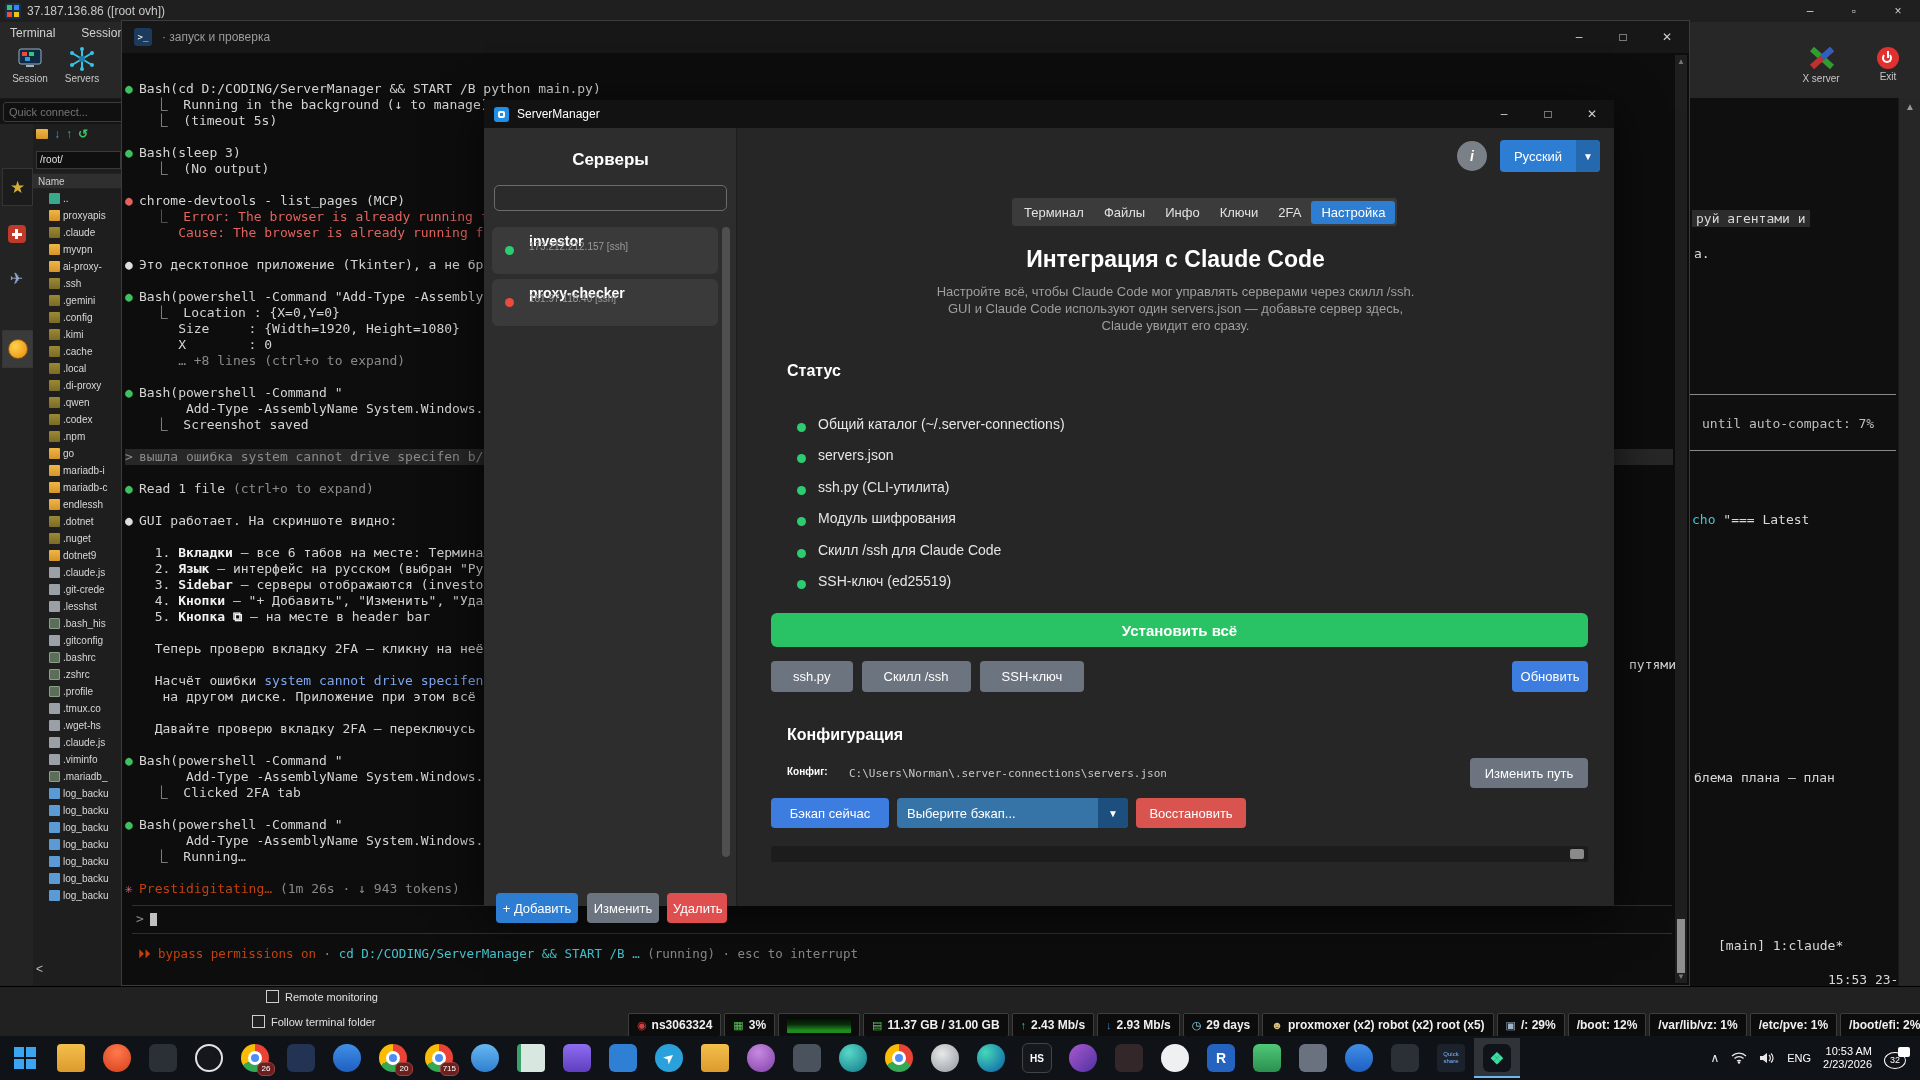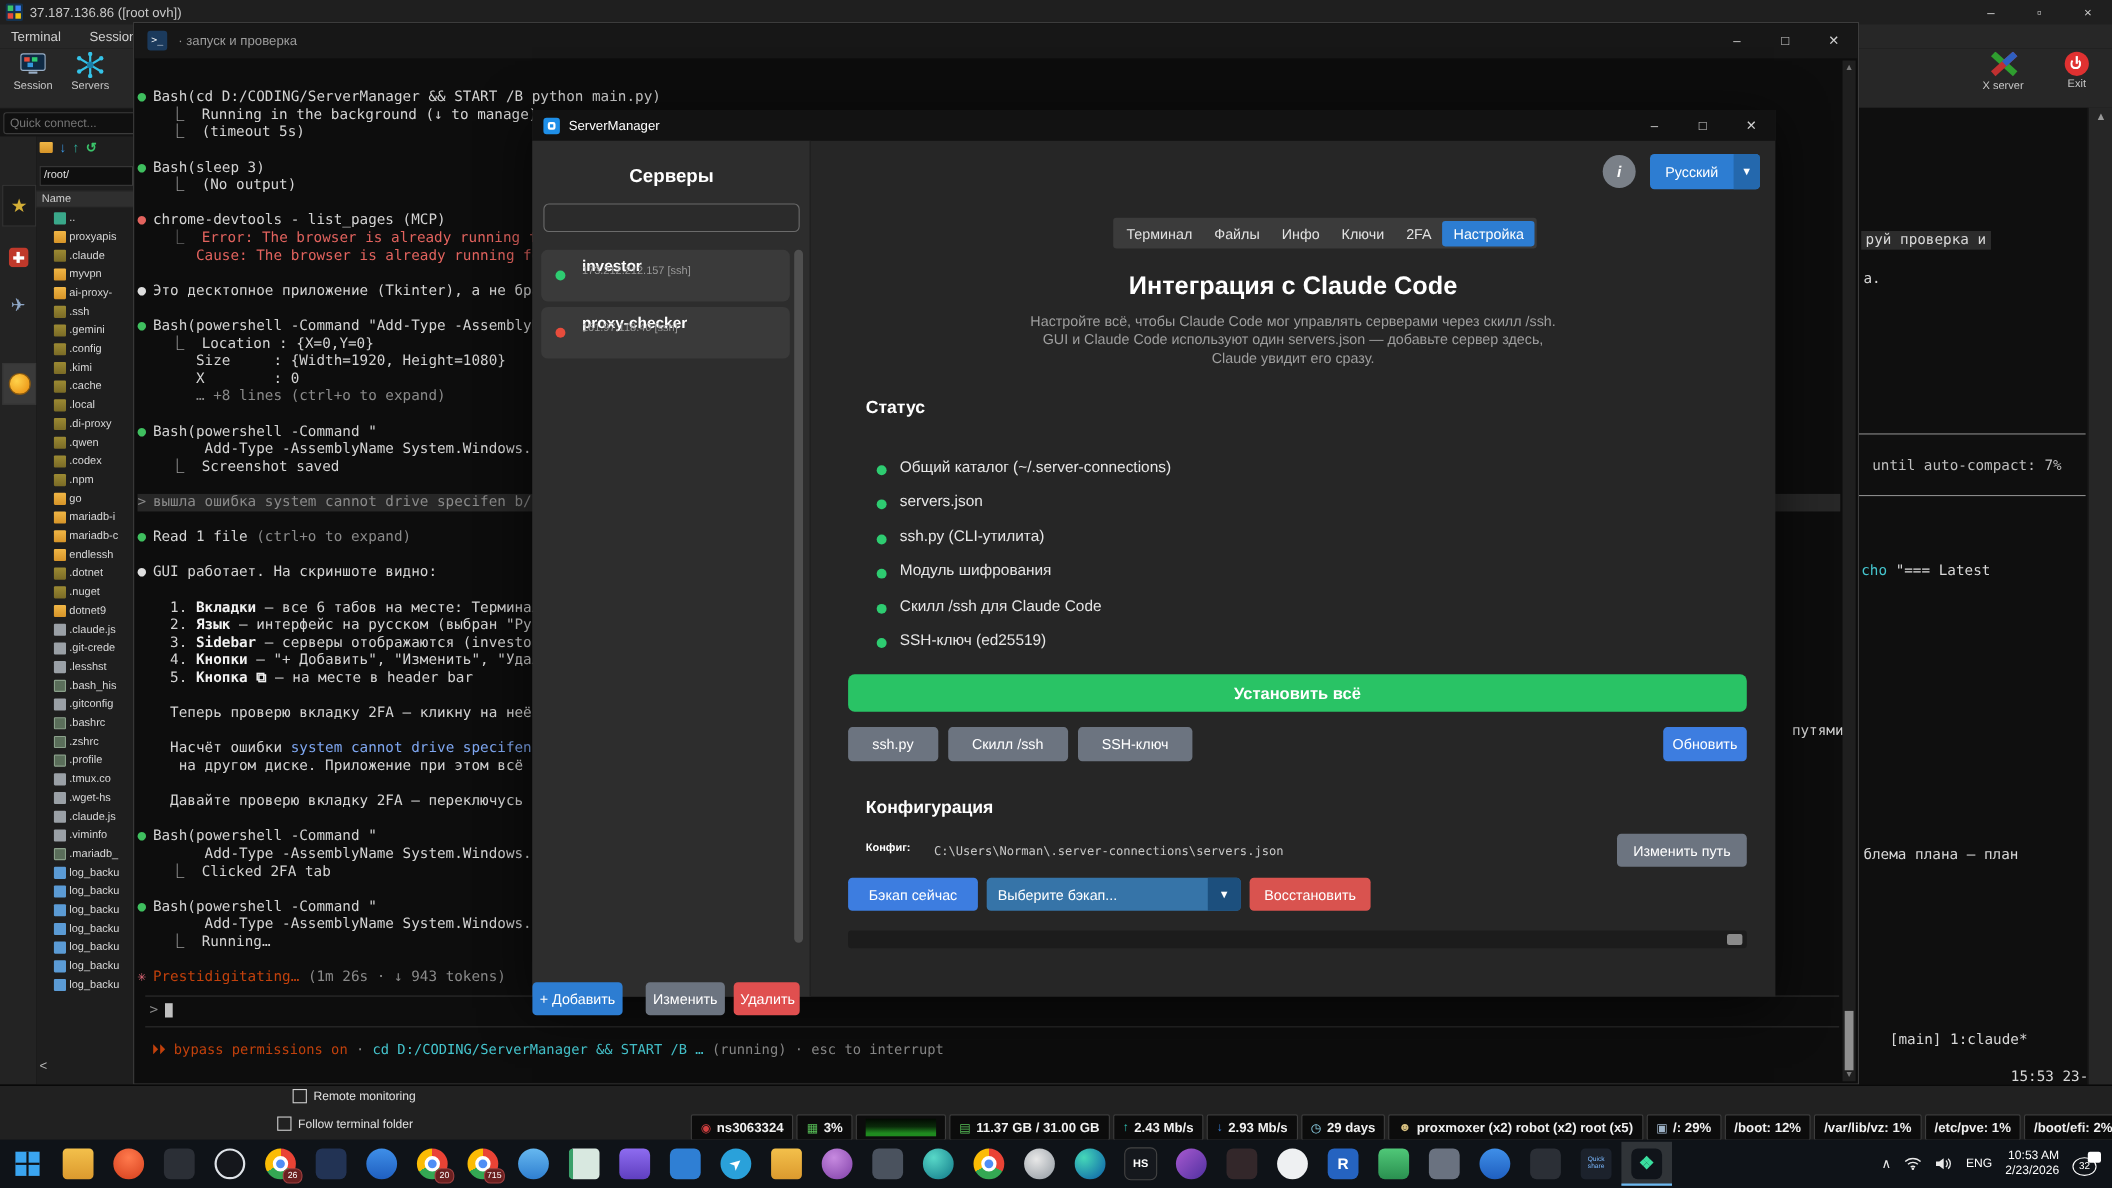--- a/index.html
+++ b/index.html
@@ -88,21 +88,21 @@
   #sm-side-title{position:absolute;left:0;top:22px;width:253px;text-align:center;font-size:17px;font-weight:bold;color:#fff;}
   #sm-search{position:absolute;left:10px;top:57px;width:233px;height:26px;background:#2b2b2b;border:1px solid #6b6b6b;border-radius:5px;color:#eee;font-size:13px;padding:0 8px;box-sizing:border-box;}
   #server-list{position:absolute;left:8px;top:99px;width:226px;}
   .srv{position:relative;height:47px;margin-bottom:5px;background:#3a3a3a;border-radius:6px;}
   .srv .dot{position:absolute;left:13px;top:19px;width:9px;height:9px;border-radius:50%;}
   .srv .dot.online{background:#2ecc71;} .srv .dot.offline{background:#e74c3c;}
   .srv .nm{position:absolute;left:37px;top:6px;font-size:14px;font-weight:bold;color:#fff;}
   .srv .ad{position:absolute;left:37px;top:14px;font-size:10px;color:#9a9a9a;}
   #sm-side-scroll{position:absolute;left:238px;top:99px;width:8px;height:630px;background:#4f4f4f;border-radius:4px;}
   .sbtn{position:absolute;top:765px;height:30px;border:none;border-radius:4px;color:#fff;font-size:13px;font-family:inherit;}
-  #btn-add{left:0;width:82px;background:#2d7dd2;}
+  #btn-add{left:12px;width:82px;background:#2d7dd2;}
   #btn-edit{left:103px;width:72px;background:#6c7480;}
   #btn-del{left:183px;width:60px;background:#e04f4f;}
   #sm-info{position:absolute;left:973px;top:41px;width:30px;height:30px;border-radius:50%;background:#7a8088;color:#fff;font-size:14px;font-style:italic;font-weight:bold;display:flex;align-items:center;justify-content:center;}
   #sm-lang{position:absolute;left:1016px;top:40px;width:100px;height:32px;background:#2d7dd2;border-radius:4px;display:flex;align-items:center;}
   #sm-lang .lab{flex:1;text-align:center;color:#fff;font-size:13px;}
   #sm-lang .chev{width:24px;height:32px;background:#2468ad;border-radius:0 4px 4px 0;color:#fff;font-size:10px;display:flex;align-items:center;justify-content:center;}
   #sm-tabs{position:absolute;left:528px;top:98px;height:28px;background:#3b3b3b;border-radius:3px;display:flex;align-items:center;padding:0 2px;}
   .smtab{padding:4px 10px;font-size:13px;color:#e2e2e2;border-radius:3px;white-space:nowrap;}
   .smtab.active{background:#2d7dd2;color:#fff;}
   #sm-head{position:absolute;left:253px;top:146px;width:877px;text-align:center;font-size:23px;font-weight:bold;color:#fff;}
@@ -446,21 +446,21 @@
         </div>
         <div class="frow">
           <div class="fi log"></div>
           <span class="fname">log_backu</span>
         </div>
       </div>
   </div>
   <div class="abs" id="fback">&lt;</div>
 
   <div class="abs" id="bg-strip">
-    <span class="frag hlband" style="left:2px;top:112px">руй проверка и</span>
+    <span class="frag hlband" style="left:2px;top:112px">руй агентами и</span>
     <span class="frag" style="left:4px;top:148px">а.</span>
     <div class="rule" style="top:296px"></div>
     <span class="frag" style="left:12px;top:318px;color:#bfbfbf">until auto-compact: 7%</span>
     <div class="rule" style="top:352px"></div>
     <span class="frag" style="left:2px;top:414px"><span class="cyan">cho </span><span>"=== Latest</span></span>
     <span class="frag" style="left:4px;top:672px">блема плана — план</span>
     <span class="frag" style="left:28px;top:840px">[main] 1:claude*</span>
     <span class="frag" style="left:138px;top:874px">15:53 23-Feb</span>
   </div>
   <div class="abs" id="moba-scroll">

